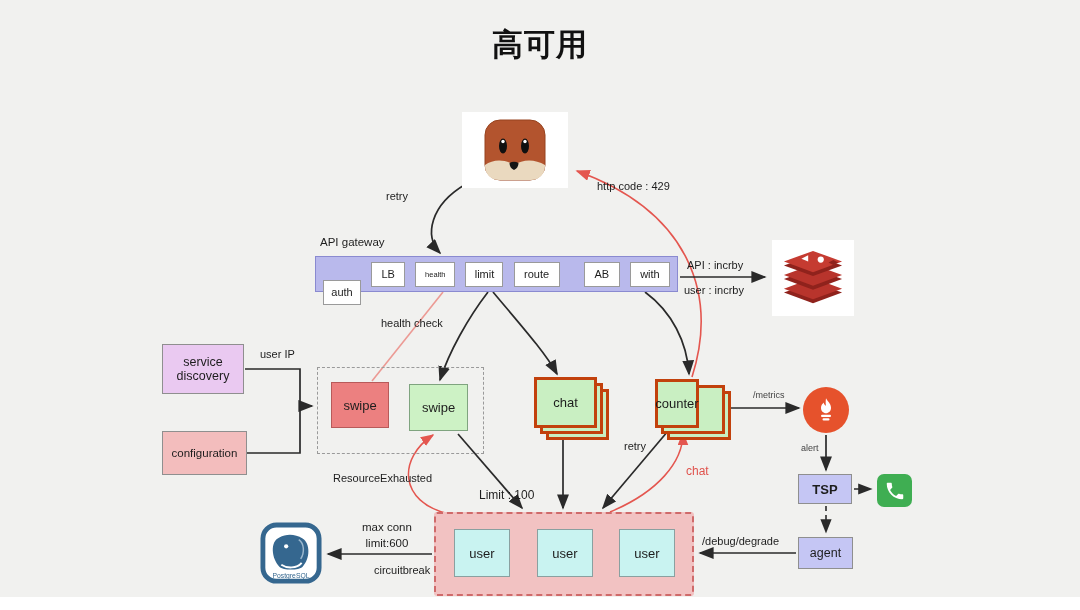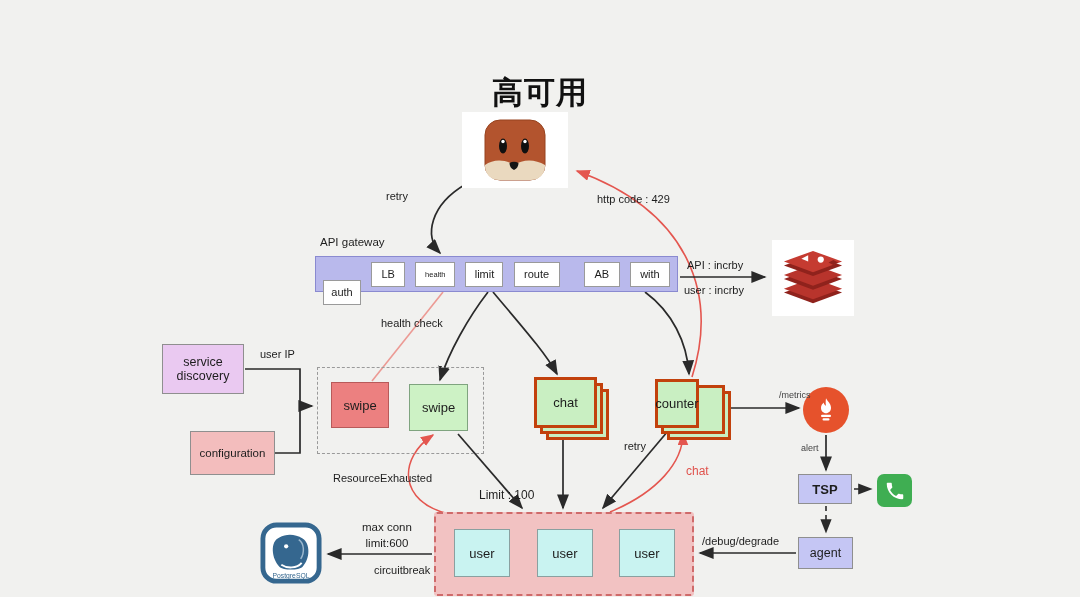--- a/index.html
+++ b/index.html
@@ -1,20 +1,20 @@
 <!DOCTYPE html>
 <html><head>
 <meta charset="utf-8">
 <style>
   html,body{margin:0;padding:0;background:#fff;}
   .canvas{position:relative;width:1080px;height:610px;background:#f1f1ef;overflow:hidden;
           font-family:"Liberation Sans",sans-serif;color:#1d1d1d;}
   .bottom-strip{position:absolute;left:0;bottom:0;width:1080px;height:13px;background:#ffffff;}
   .title{position:absolute;left:0;top:24px;width:1080px;text-align:center;
-         font-size:31px;font-weight:bold;color:#111;letter-spacing:1px;margin-top:48px;}
+         font-size:31px;font-weight:bold;color:#111;letter-spacing:1px;}
   .lbl{position:absolute;font-size:11px;color:#1d1d1d;white-space:nowrap;}
   .lbl.small{font-size:9px;color:#444;}
   .lbl.red{color:#e0524c;}
   .lbl.pre{white-space:pre-line;line-height:1.35;}
   .node{position:absolute;display:flex;align-items:center;justify-content:center;
         border:1px solid #8f8f8f;font-size:13px;text-align:center;box-sizing:border-box;}
   .card{position:absolute;background:#fff;display:flex;align-items:center;justify-content:center;}
   .gateway-bar{position:absolute;left:315px;top:256px;width:363px;height:36px;background:#b9b9ec;
                border:1px solid #8a8ad0;box-sizing:border-box;display:flex;align-items:center;
                justify-content:space-between;padding:0 7px;}
@@ -115,21 +115,21 @@
       <path d="M2,26 L32,15 L62,26 L32,37 Z" fill="#b8342c"></path>
       <path d="M2,16 L32,5 L62,16 L32,27 Z" fill="#8f221c"></path>
       <path d="M2,12 L32,1 L62,12 L32,23 Z" fill="#c53b31"></path>
       <path d="M20,9 L27,5.5 L27,12 Z" fill="#fff"></path>
       <circle cx="40" cy="10" r="3.2" fill="#fff"></circle>
       <path d="M48,13 L53,10.5 L58,13 L53,15.5 Z" fill="#8f221c"></path>
     </svg>
   </div>
 
   <div class="node" style="left:162px;top:344px;width:82px;height:50px;background:#eac9f1;font-size:12.5px;line-height:1.15;padding:2px;">service discovery</div>
-  <div class="node" style="left:162px;top:431px;width:85px;height:44px;background:#f3bdbd;font-size:11.5px;margin-left:28px;">configuration</div>
+  <div class="node" style="left:162px;top:431px;width:85px;height:44px;background:#f3bdbd;font-size:11.5px;">configuration</div>
 
   <div class="cluster-dashed" style="left:317px;top:367px;width:167px;height:87px;"></div>
   <div class="node" style="left:331px;top:382px;width:58px;height:46px;background:#ec8080;border-color:#b85a5a;">swipe</div>
   <div class="node" style="left:409px;top:384px;width:59px;height:47px;background:#cdf2c5;border-color:#7fa47f;">swipe</div>
 
   <div class="stackwrap" style="left:534px;top:377px;width:76px;height:64px;">
     <div class="stack-layer" style="left:12px;top:12px;width:63px;height:51px;"></div>
     <div class="stack-layer" style="left:6px;top:6px;width:63px;height:51px;"></div>
     <div class="stack-layer stack-front" style="left:0;top:0;width:63px;height:51px;">chat</div>
   </div>
@@ -169,30 +169,30 @@
   <div class="node" style="left:798px;top:537px;width:55px;height:32px;background:#c5c6f4;font-size:12.5px;">agent</div>
 
   <div style="position:absolute;left:877px;top:474px;width:35px;height:33px;border-radius:7px;background:#3fae52;
               display:flex;align-items:center;justify-content:center;">
     <svg width="22" height="22" viewBox="0 0 24 24">
       <path d="M6.62 10.79c1.44 2.83 3.76 5.14 6.59 6.59l2.2-2.2c.27-.27.67-.36 1.02-.24 1.12.37 2.33.57 3.57.57.55 0 1 .45 1 1V20c0 .55-.45 1-1 1-9.39 0-17-7.61-17-17 0-.55.45-1 1-1h3.5c.55 0 1 .45 1 1 0 1.25.2 2.45.57 3.57.11.35.03.74-.25 1.02l-2.2 2.2z" fill="#fff"></path>
     </svg>
   </div>
 
   <div class="lbl" style="left:386px;top:190px;">retry</div>
-  <div class="lbl" style="left:597px;top:193px;">http code : 429</div>
+  <div class="lbl" style="left:597px;top:180px;">http code : 429</div>
   <div class="lbl" style="left:687px;top:259px;">API : incrby</div>
   <div class="lbl" style="left:684px;top:284px;">user : incrby</div>
   <div class="lbl" style="left:260px;top:348px;">user IP</div>
   <div class="lbl" style="left:381px;top:317px;">health check</div>
   <div class="lbl" style="left:333px;top:472px;">ResourceExhausted</div>
   <div class="lbl" style="left:479px;top:488px;font-size:12px;">Limit : 100</div>
   <div class="lbl" style="left:624px;top:440px;">retry</div>
   <div class="lbl red" style="left:686px;top:464px;font-size:12px;">chat</div>
-  <div class="lbl small" style="left:779px;top:390px;">/metrics</div>
+  <div class="lbl small" style="left:753px;top:390px;">/metrics</div>
   <div class="lbl small" style="left:801px;top:443px;">alert</div>
   <div class="lbl pre" style="left:362px;top:520px;font-size:11.5px;text-align:center;">max conn
 limit:600</div>
   <div class="lbl" style="left:374px;top:564px;">circuitbreak</div>
   <div class="lbl" style="left:702px;top:535px;">/debug/degrade</div>
 
   <div class="bottom-strip"></div>
 </div>
 
 </body></html>

